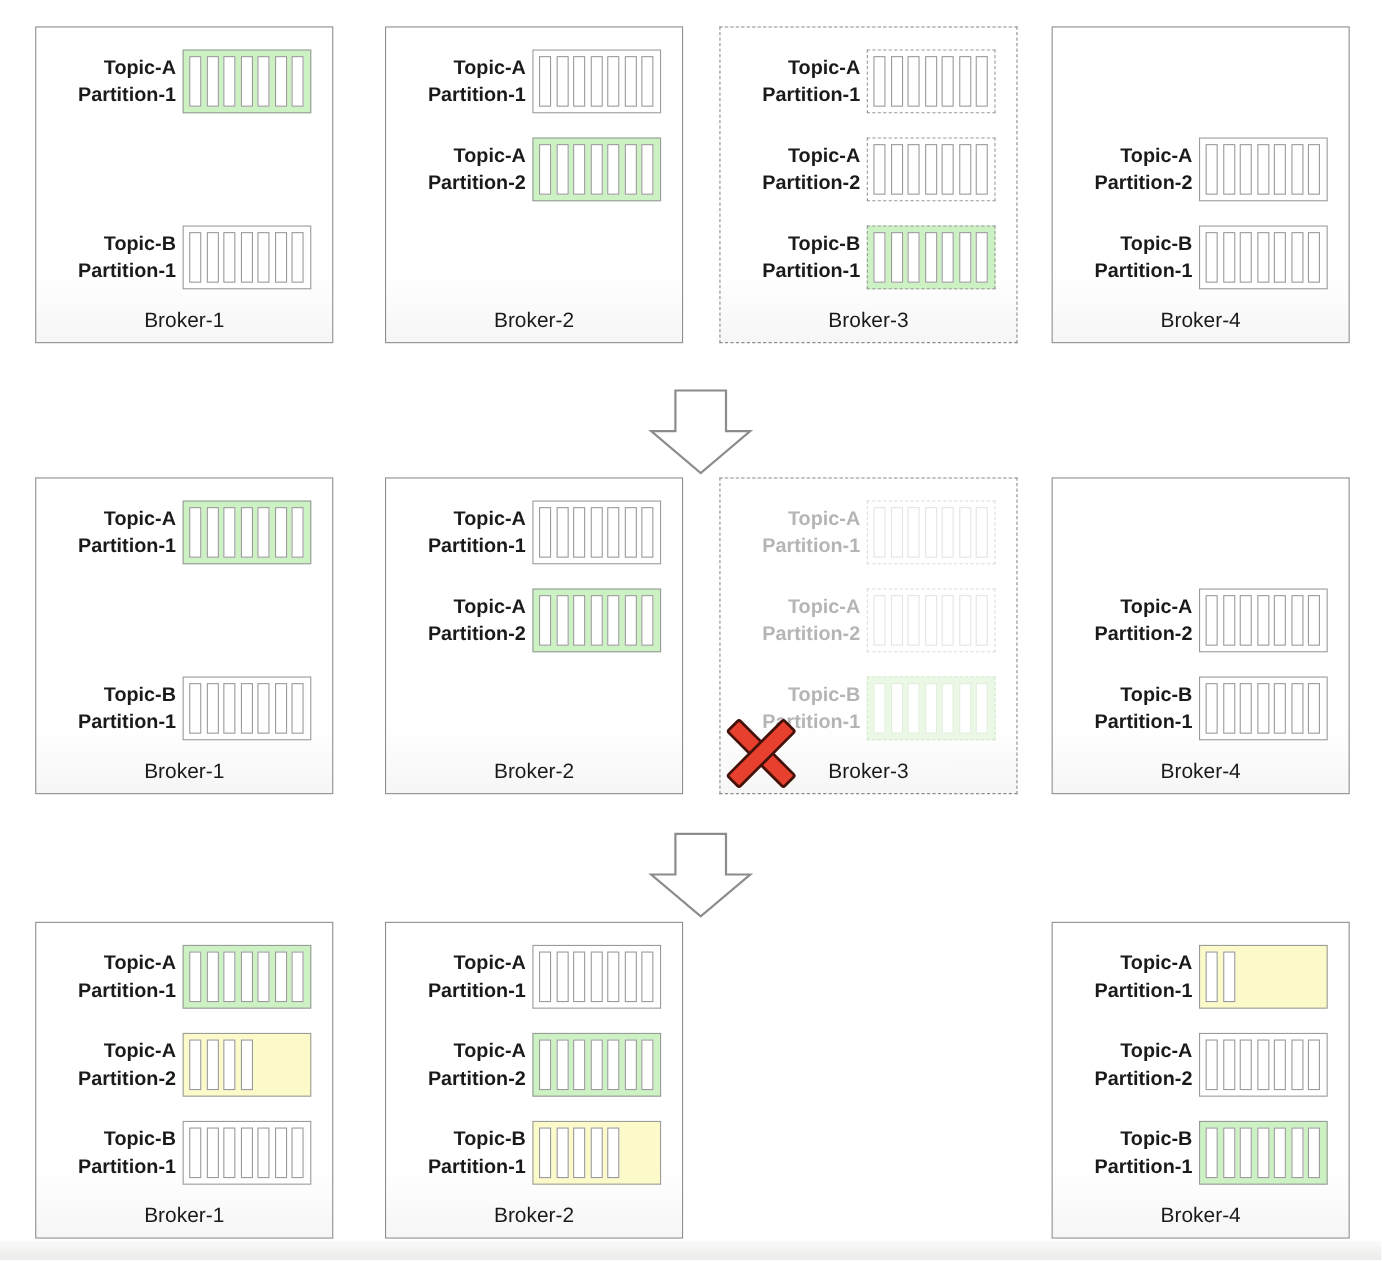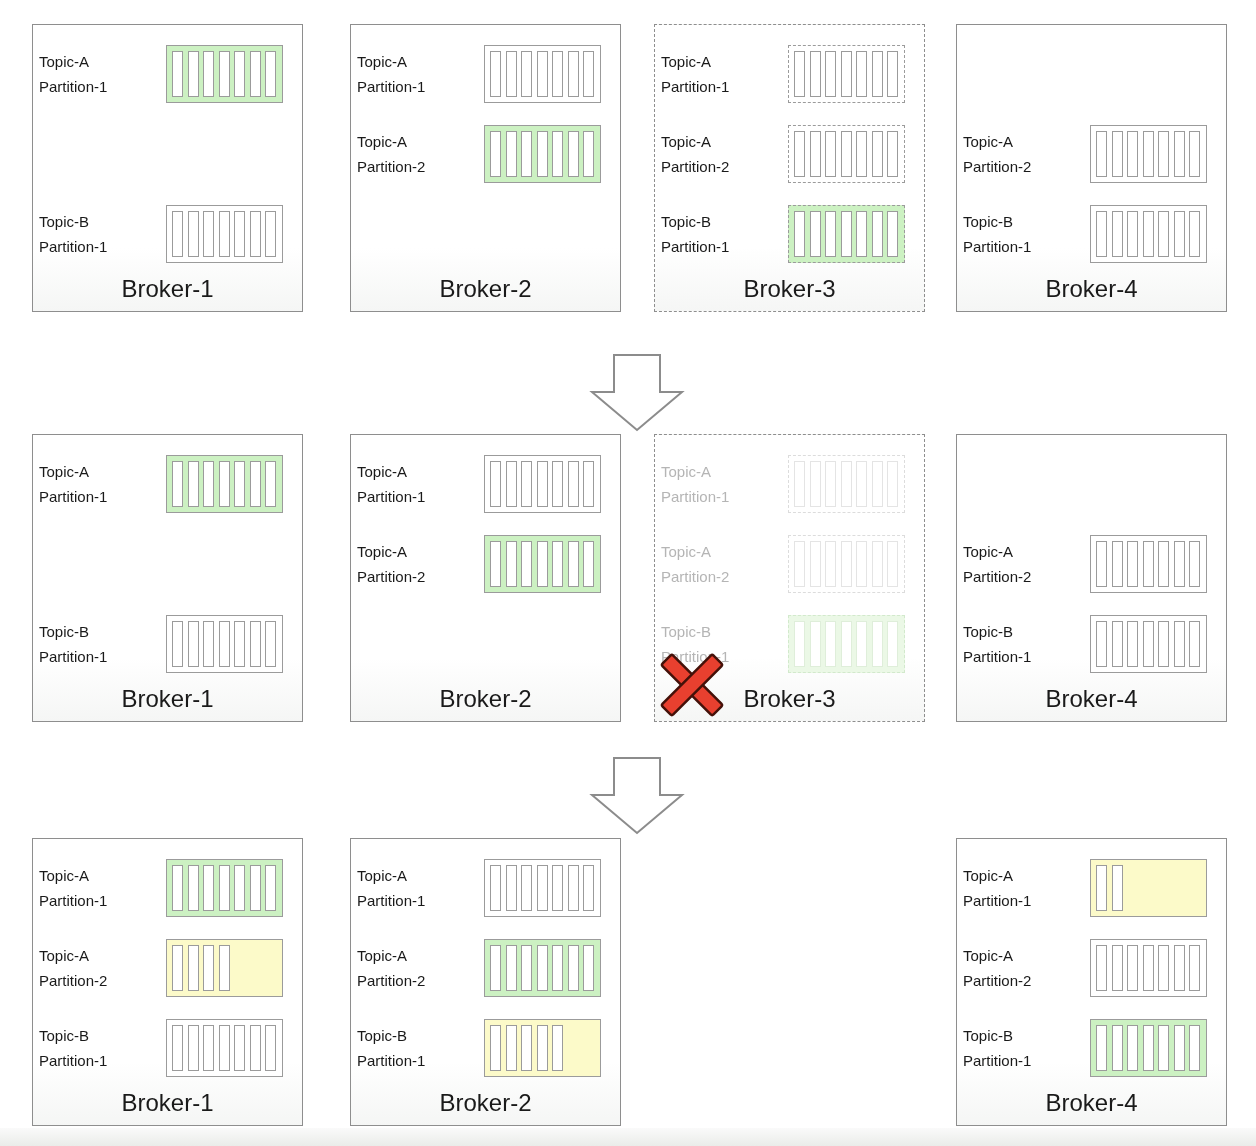--- a/index.html
+++ b/index.html
@@ -16,39 +16,40 @@
   }
   .broker{
     position:absolute;width:271px;height:288px;box-sizing:border-box;
     border:1.5px solid var(--box-border);
     background:linear-gradient(180deg,#ffffff 78%,#f5f6f5 100%);
   }
   .broker.dashed{border-style:dashed;}
   .pslot{position:absolute;left:0;width:100%;height:58px;}
   .plabel{
     position:absolute;left:6px;width:121px;top:50%;transform:translateY(-50%);
-    font-size:15px;line-height:25px;color:var(--ink);
+    text-align:right;font-size:18px;line-height:25px;color:var(--ink);
     white-space:nowrap;
+    font-weight:bold;
   }
   .pblock{
     position:absolute;left:133px;top:0;width:117px;height:58px;box-sizing:border-box;
     border:1.5px solid var(--block-border);background:#ffffff;
     display:flex;align-items:stretch;gap:4.5px;padding:5px;
   }
   .pblock.leader{background:var(--leader);}
   .pblock.syncing{background:var(--sync);}
   .pblock.leader-dashed{background:var(--leader);border-style:dashed;}
   .pblock.follower-dashed{border-style:dashed;}
   .bar{
     width:11px;box-sizing:border-box;flex:0 0 auto;
     background:#ffffff;border:1.5px solid var(--block-border);
   }
   .blabel{
     position:absolute;bottom:8px;left:0;right:0;text-align:center;
-    font-size:24px;color:var(--ink);
+    font-size:19px;color:var(--ink);
   }
   
   .broker.faded .plabel{color:var(--faded-ink);}
   .broker.faded .pblock{border-color:#dcdcdc;}
   .broker.faded .bar{border-color:#e4e4e4;}
   .broker.faded .pblock.leader-dashed{background:#ebf8e6;border-color:#d2e9cc;}
   .broker.faded .pblock.leader-dashed .bar{border-color:#dfeeda;}
   .xmark{position:absolute;left:9px;top:221px;overflow:visible;}
   .arrow{position:absolute;left:590px;overflow:visible;}
 </style>

